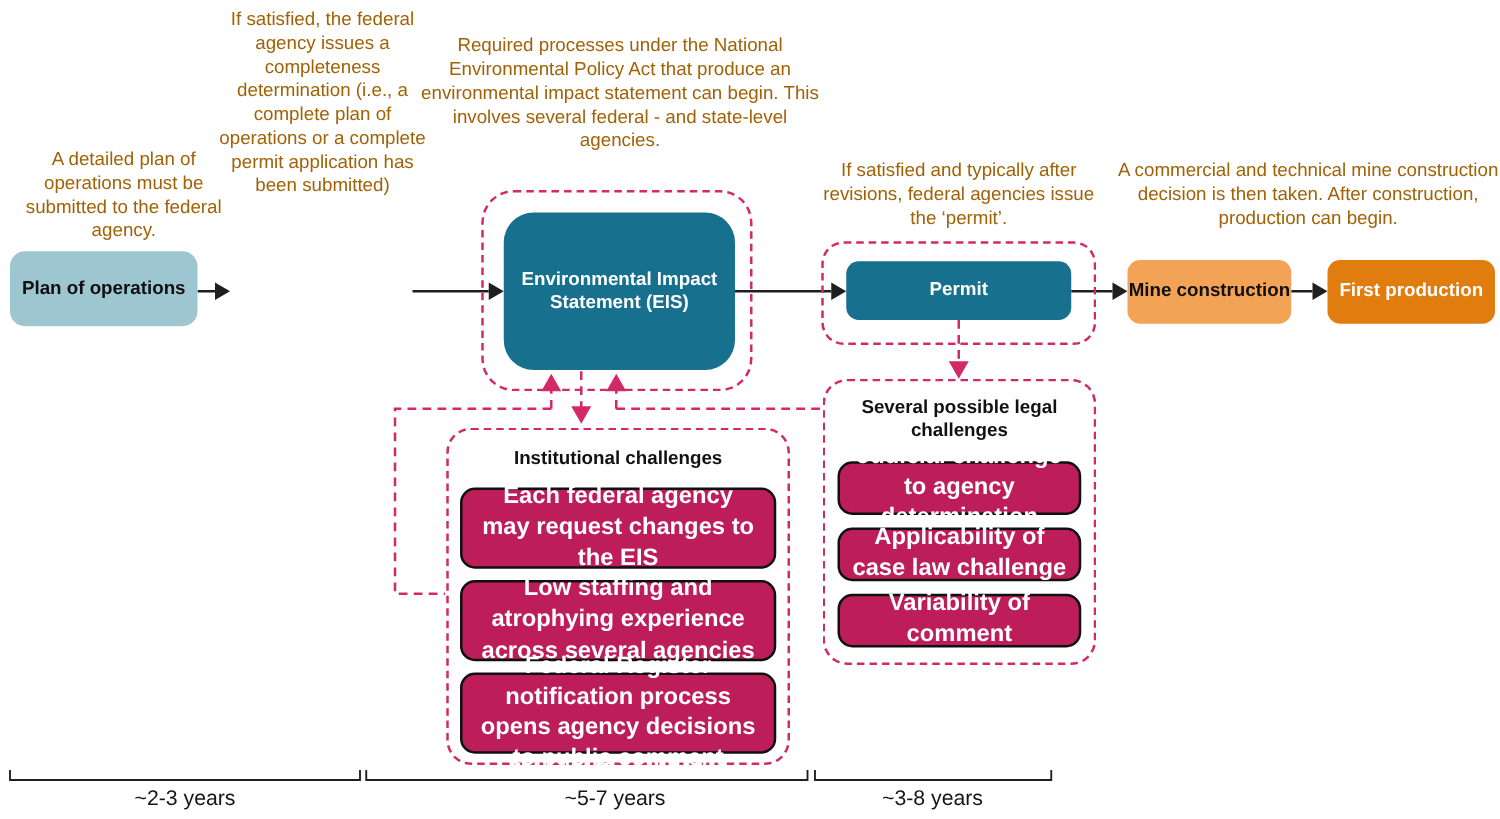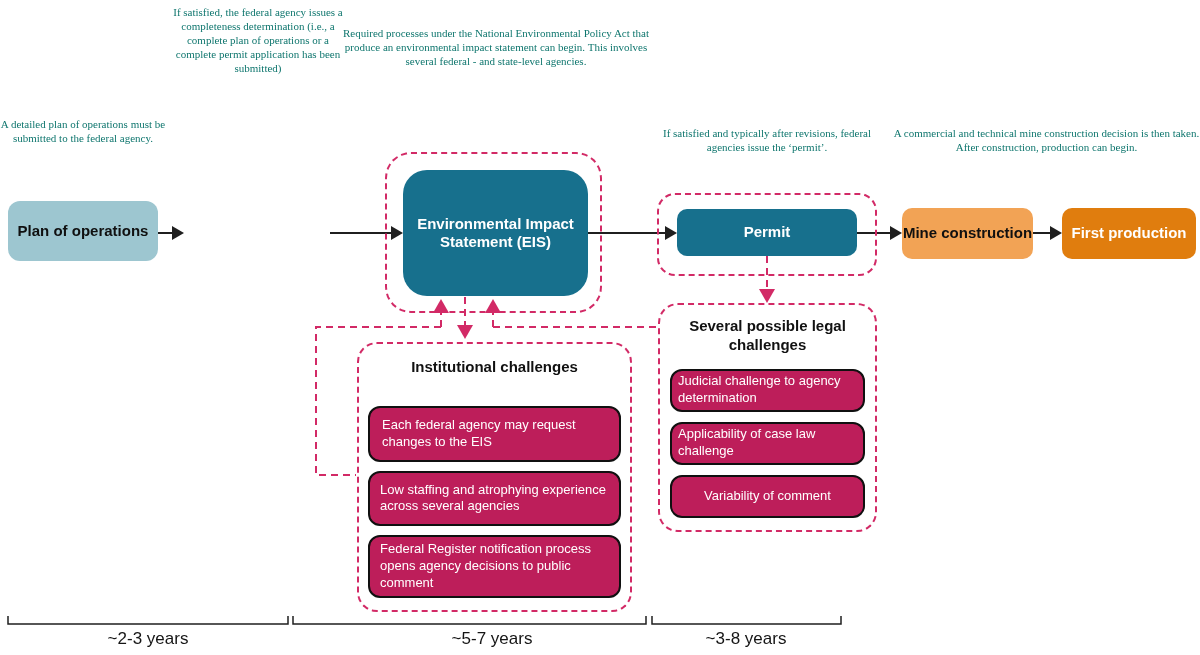--- a/index.html
+++ b/index.html
@@ -7,36 +7,36 @@
   .canvas{position:relative;width:1200px;height:655px;background:#fff;overflow:hidden;}
 
   .conn-svg{position:absolute;left:0;top:0;width:1200px;height:655px;pointer-events:none;}
   .stroke-dark{stroke:var(--line-dark);stroke-width:2;fill:none;}
   .fill-dark{fill:var(--line-dark);stroke:none;}
   .stroke-pink{stroke:var(--pink-dash);stroke-width:2;fill:none;}
   .dashes{stroke-dasharray:7 5;}
   .fill-pink{fill:var(--pink-dash);stroke:none;}
   .timeline-line{stroke:var(--line-dark);stroke-width:1.5;fill:none;}
 
-  .annotation{position:absolute;font-size:11px;line-height:1.27;text-align:center;color:#0f766e;font-family:Liberation Serif, serif;}
+  .annotation{position:absolute;font-size:15px;line-height:1.27;text-align:center;color:#a16207;}
 
   .pbox{position:absolute;display:flex;align-items:center;justify-content:center;
         text-align:center;font-weight:bold;font-size:15px;line-height:1.22;}
   .box-lightblue{background:var(--light-blue);color:#101010;border-radius:12px;}
   .box-teal{background:var(--teal);color:#ffffff;border-radius:10px;}
   .box-orange-light{background:var(--light-orange);color:#101010;border-radius:10px;}
   .box-orange-dark{background:var(--dark-orange);color:#ffffff;border-radius:10px;}
 
   .dashed-wrap{position:absolute;border:2px dashed var(--pink-dash);background:transparent;}
 
   .challenge-panel{position:absolute;border:2px dashed var(--pink-dash);border-radius:20px;
         display:flex;flex-direction:column;align-items:center;box-sizing:border-box;}
   .challenge-title{font-weight:bold;font-size:15px;text-align:center;color:#111;line-height:1.25;}
   .challenge-item{background:var(--crimson);color:#fff;border:2px solid #101010;border-radius:12px;
-        font-weight:normal;font-size:13px;line-height:1.3;
+        font-weight:bold;font-size:19px;line-height:1.3;text-align:center;
         display:flex;align-items:center;justify-content:center;box-sizing:border-box;}
 
   .timeline-label{position:absolute;width:140px;text-align:center;font-size:17px;color:#151515;}
 </style>
 </head>
 <body>
 
 <div class="canvas">
 
   <svg class="conn-svg" viewBox="0 0 1200 655">
@@ -79,40 +79,40 @@
     <g>
       <line class="stroke-pink dashes" x1="767" y1="256" x2="767" y2="290"></line>
       <polygon class="fill-pink" points="759,289 775,289 767,303"></polygon>
     </g>
 
     <path class="timeline-line" d="M8 616 V624 H288 V616"></path>
     <path class="timeline-line" d="M293 616 V624 H646 V616"></path>
     <path class="timeline-line" d="M652 616 V624 H841 V616"></path>
   </svg>
 
-  <div class="annotation" style="left:0;top:118px;width:166px;">A detailed plan of operations must be submitted to the federal agency.</div>
+  <div class="annotation" style="left:16px;top:118px;width:166px;">A detailed plan of operations must be submitted to the federal agency.</div>
   <div class="annotation" style="left:168px;top:6px;width:180px;">If satisfied, the federal agency issues a completeness determination (i.e., a complete plan of operations or a complete permit application has been submitted)</div>
   <div class="annotation" style="left:336px;top:27px;width:320px;">Required processes under the National Environmental Policy Act that produce an environmental impact statement can begin. This involves several federal - and state-level agencies.</div>
   <div class="annotation" style="left:658px;top:127px;width:218px;">If satisfied and typically after revisions, federal agencies issue the ‘permit’.</div>
   <div class="annotation" style="left:893px;top:127px;width:307px;">A commercial and technical mine construction decision is then taken. After construction, production can begin.</div>
 
   <div class="pbox box-lightblue" style="left:8px;top:201px;width:150px;height:60px;">Plan of operations</div>
 
   <div class="dashed-wrap" style="left:385px;top:152px;width:213px;height:157px;border-radius:26px;"></div>
   <div class="pbox box-teal" style="left:403px;top:170px;width:185px;height:126px;border-radius:24px;">Environmental Impact Statement (EIS)</div>
 
   <div class="dashed-wrap" style="left:657px;top:193px;width:216px;height:79px;border-radius:18px;"></div>
   <div class="pbox box-teal" style="left:677px;top:209px;width:180px;height:47px;">Permit</div>
 
   <div class="pbox box-orange-light" style="left:902px;top:208px;width:131px;height:51px;">Mine construction</div>
   <div class="pbox box-orange-dark" style="left:1062px;top:208px;width:134px;height:51px;">First production</div>
 
   <div class="challenge-panel" style="left:357px;top:342px;width:275px;height:270px;padding:14px 11px 12px 11px;">
     <div class="challenge-title" style="margin-bottom:13px;">Institutional challenges</div>
-    <div class="challenge-item" style="width:253px;height:65px;padding:4px 12px;margin-bottom:9px;margin-top:16px;">Each federal agency may request changes to the EIS</div>
+    <div class="challenge-item" style="width:253px;height:65px;padding:4px 12px;margin-bottom:9px;">Each federal agency may request changes to the EIS</div>
     <div class="challenge-item" style="width:253px;height:65px;padding:4px 10px;margin-bottom:9px;">Low staffing and atrophying experience across several agencies</div>
     <div class="challenge-item" style="width:253px;height:65px;padding:4px 10px;">Federal Register notification process opens agency decisions to public comment</div>
   </div>
 
   <div class="challenge-panel" style="left:658px;top:303px;width:219px;height:229px;padding:12px 12px 10px 12px;">
     <div class="challenge-title" style="margin-bottom:14px;width:170px;">Several possible legal challenges</div>
     <div class="challenge-item" style="width:195px;height:43px;padding:2px 6px;margin-bottom:10px;">Judicial challenge to agency determination</div>
     <div class="challenge-item" style="width:195px;height:43px;padding:2px 6px;margin-bottom:10px;">Applicability of case law challenge</div>
     <div class="challenge-item" style="width:195px;height:43px;padding:2px 6px;">Variability of comment</div>
   </div>

